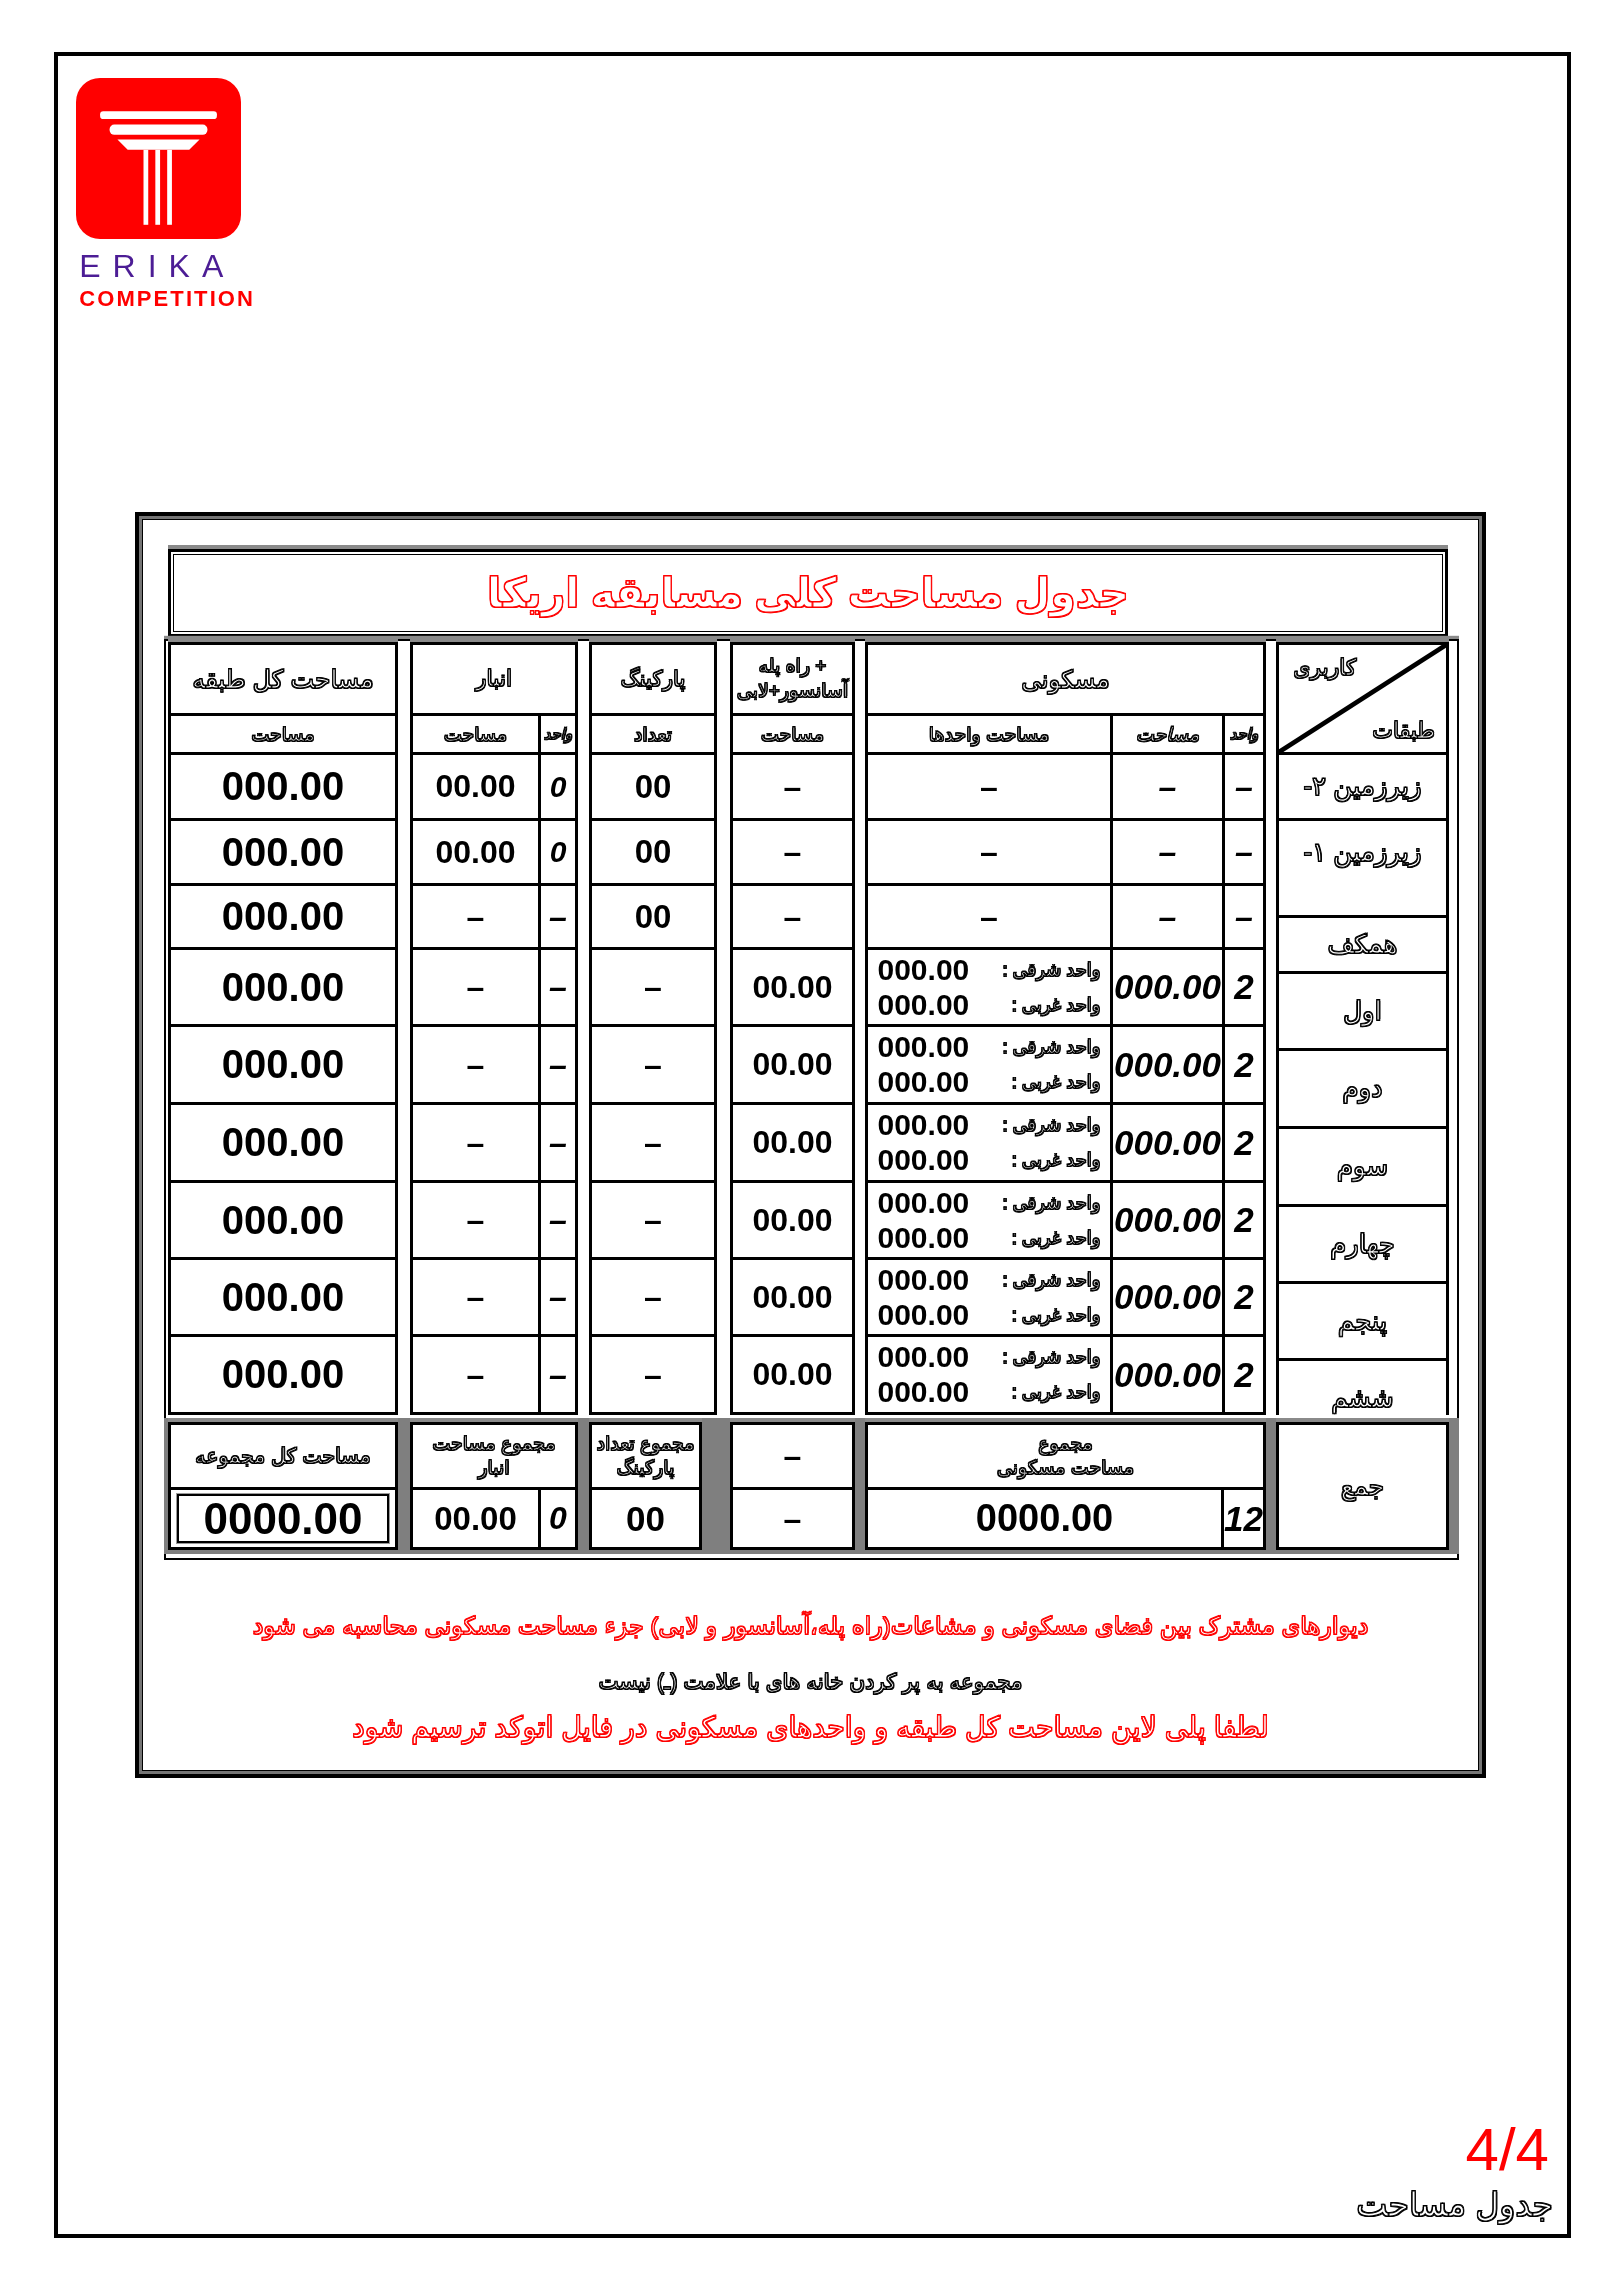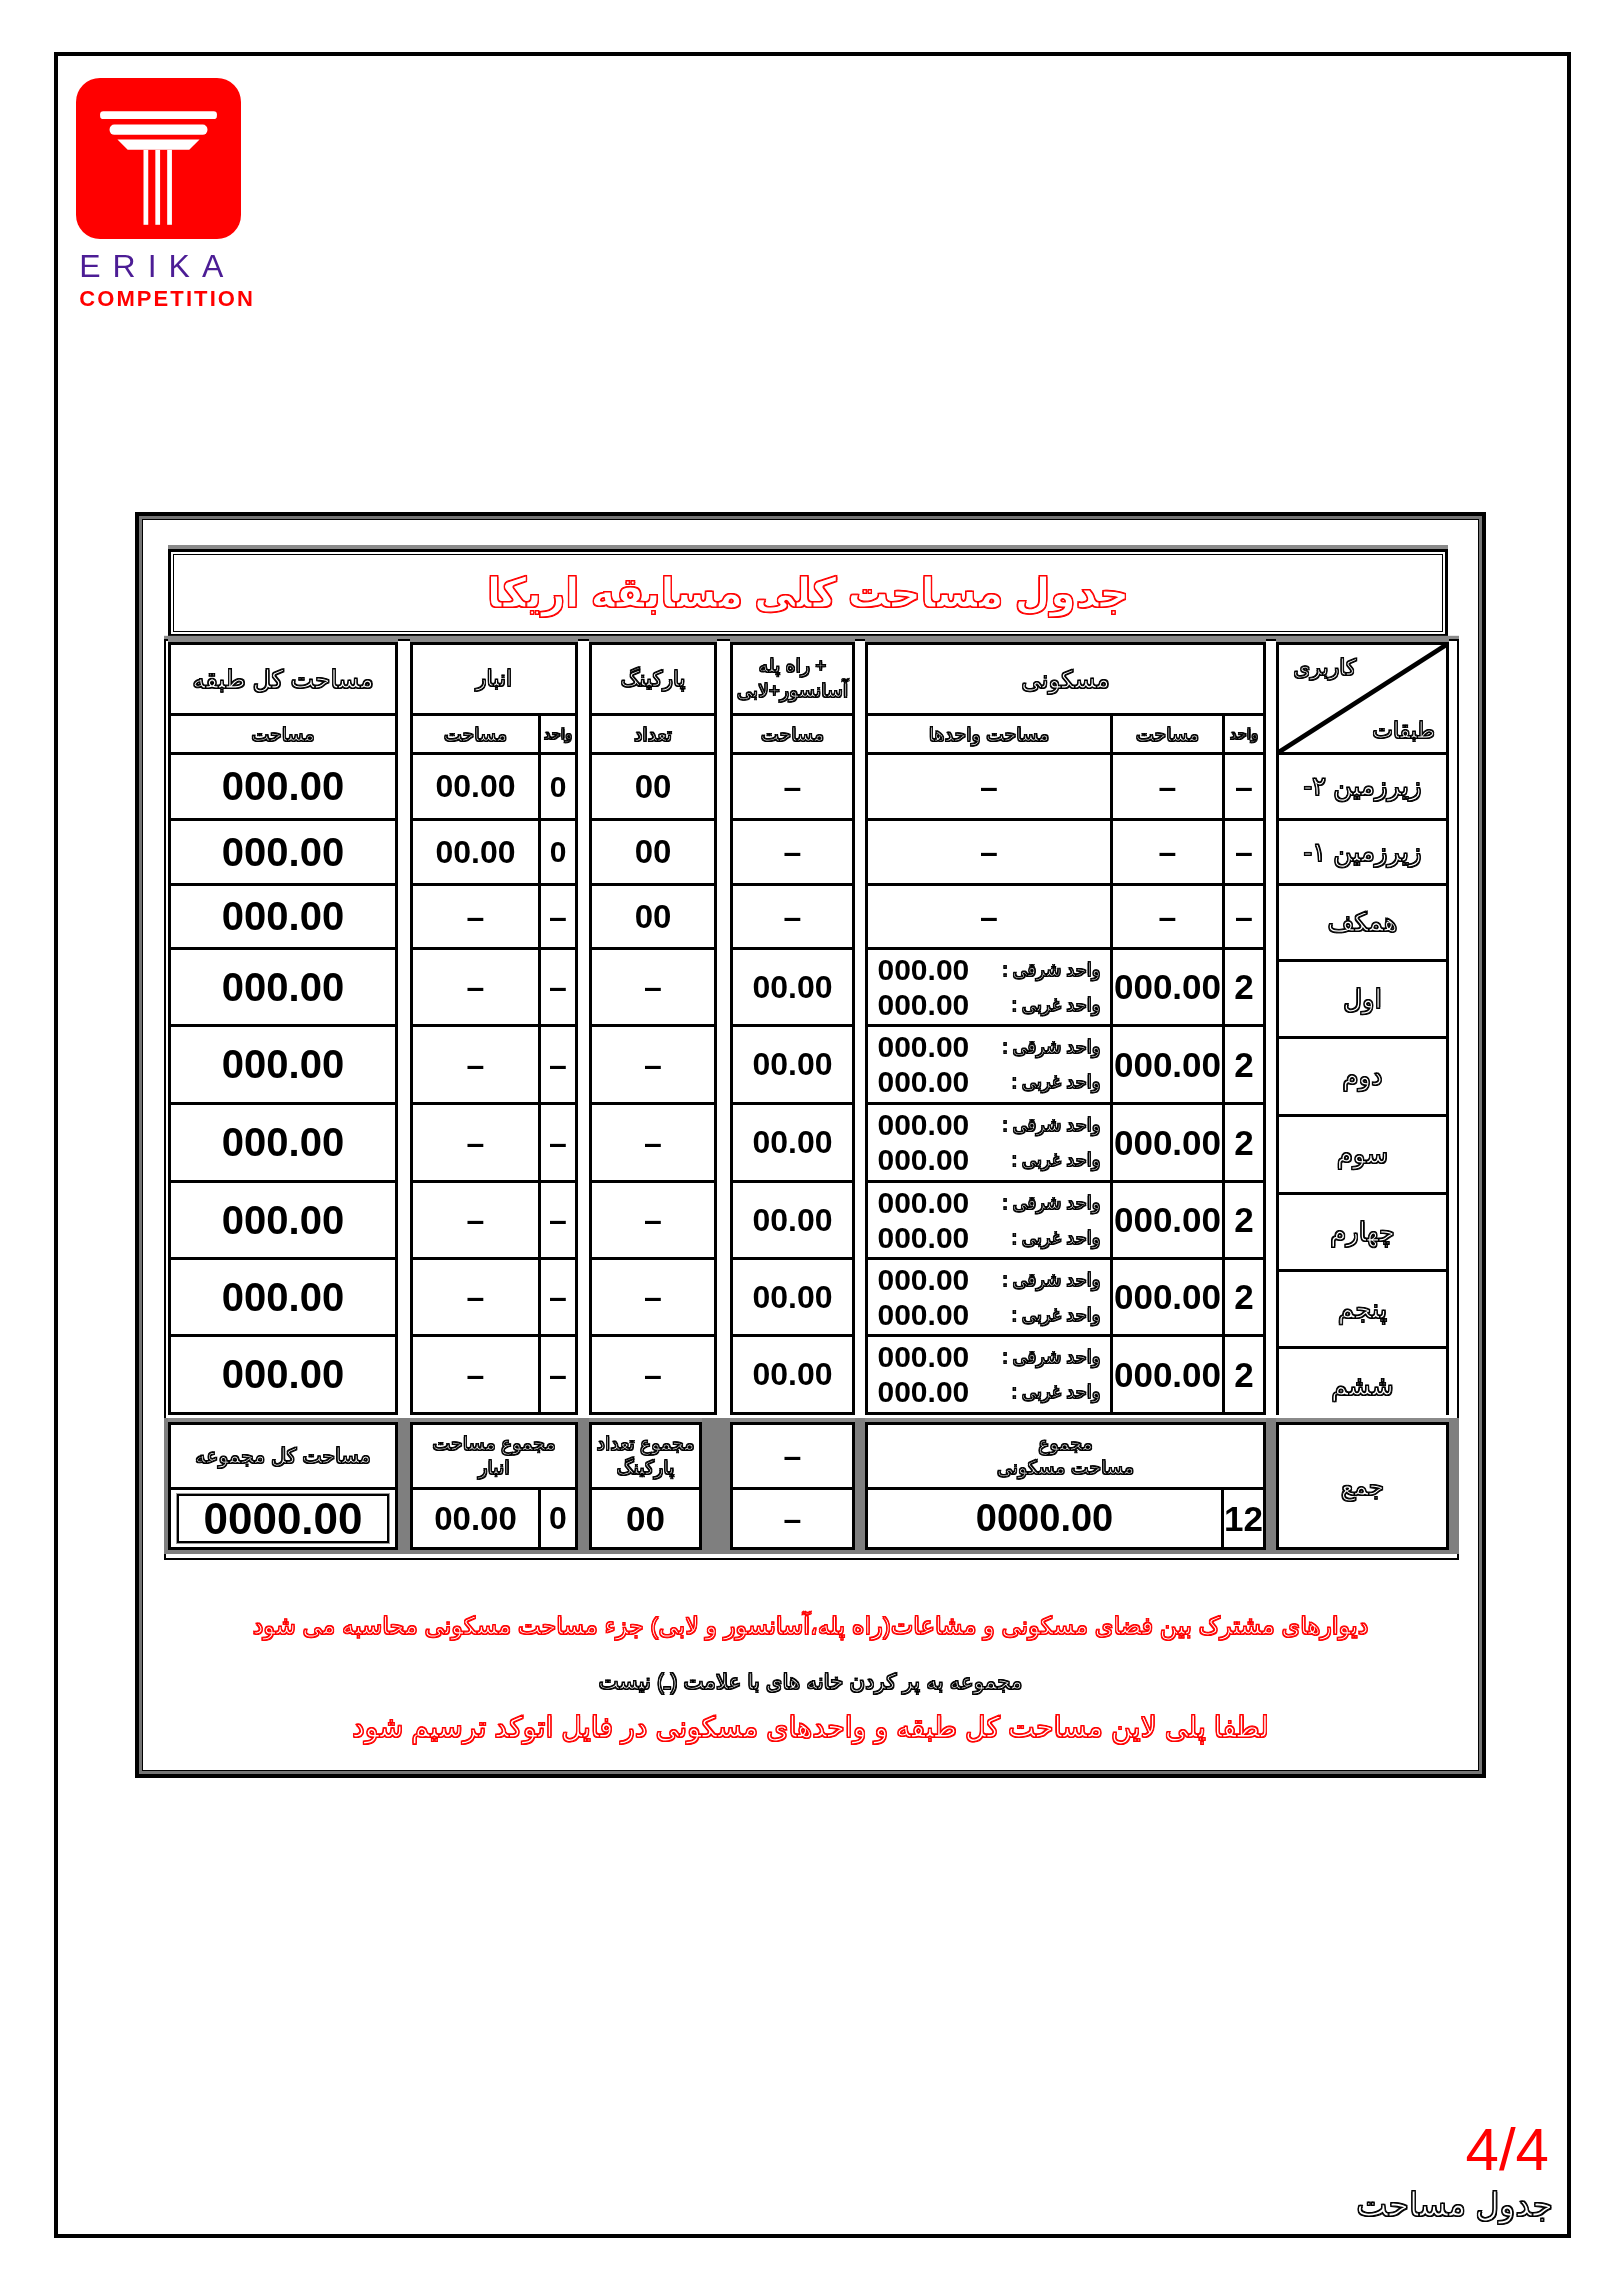--- a/index.html
+++ b/index.html
@@ -34,21 +34,21 @@
   .sum-bg{position:absolute;left:20.6px;top:898px;width:1295px;height:136px;background:#7f7f7f;}
   
   .block{position:absolute;border:3.2px solid #000;background:#fff;box-sizing:border-box;
          box-shadow:0 -4px 0 #8a8a8a;display:flex;flex-direction:column;}
   .bcell{display:flex;align-items:center;justify-content:center;box-sizing:border-box;
          text-align:center;flex-shrink:0;position:relative;background:#fff;}
   .bcell.bt{border-top:3.2px solid #000;}
   .split{display:flex;flex-direction:row;box-sizing:border-box;flex-shrink:0;background:#fff;}
   .split.bt{border-top:3.2px solid #000;}
   .split>div{display:flex;align-items:center;justify-content:center;box-sizing:border-box;text-align:center;}
-  .split>div+div{border-left:3.2px solid #000;}
+  .split>div+div{border-left:3.2px solid #000;font-style:italic;}
   .ghead{font-size:24px;}
   .shead{font-size:19px;}
   .shead-sm{font-size:15px;}
   .floor-name{font-size:26px;direction:rtl;}
   .num{font-weight:700;color:#000;}
   .n50{font-size:40px;} .n44{font-size:35px;} .n42{font-size:33px;}
   .n40{font-size:32px;} .n38{font-size:30px;}
   .dash{font-weight:700;font-size:32px;color:#000;line-height:1;}
   
   .uline{display:flex;direction:rtl;justify-content:space-between;align-items:center;
@@ -465,21 +465,21 @@
           </svg>
           <span class="lab-top ol">کاربری</span>
           <span class="lab-bot ol">طبقات</span>
         </div>
       <div class="bcell bt" style="height: 66px;">
               <span class="ol floor-name">زیرزمین ۲-</span>
             </div>
             <div class="bcell bt" style="height: 65px;">
               <span class="ol floor-name">زیرزمین ۱-</span>
             </div>
-            <div class="bcell bt" style="height: 76px;">
+            <div class="bcell bt" style="height: 56px; margin-top: 32px;">
               <span class="ol floor-name">همکف</span>
             </div>
             <div class="bcell bt" style="height: 77px;">
               <span class="ol floor-name">اول</span>
             </div>
             <div class="bcell bt" style="height: 78px;">
               <span class="ol floor-name">دوم</span>
             </div>
             <div class="bcell bt" style="height: 78px;">
               <span class="ol floor-name">سوم</span>

